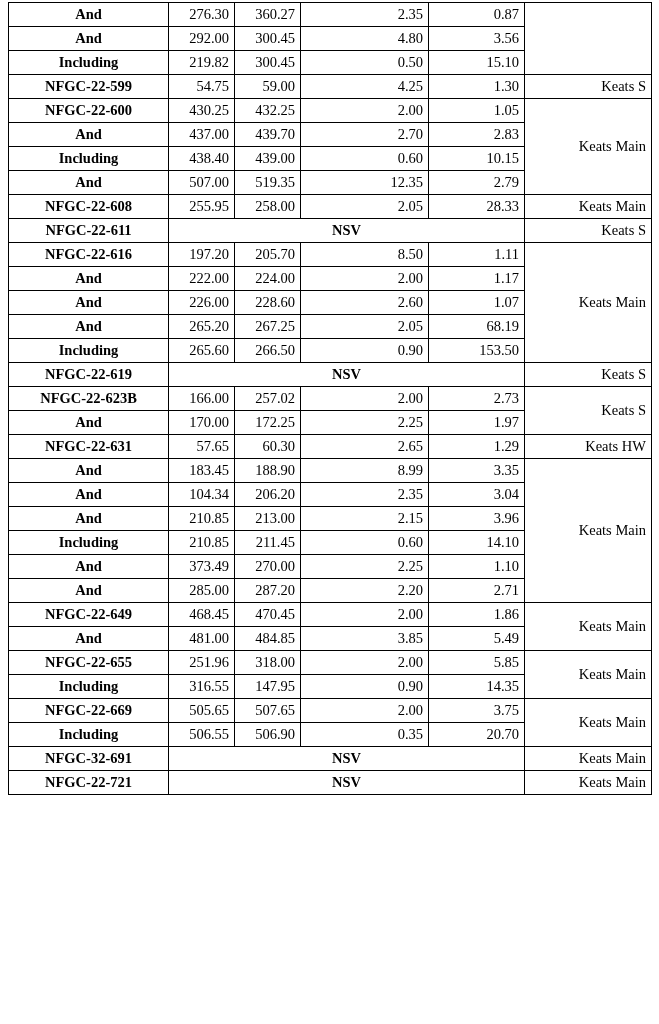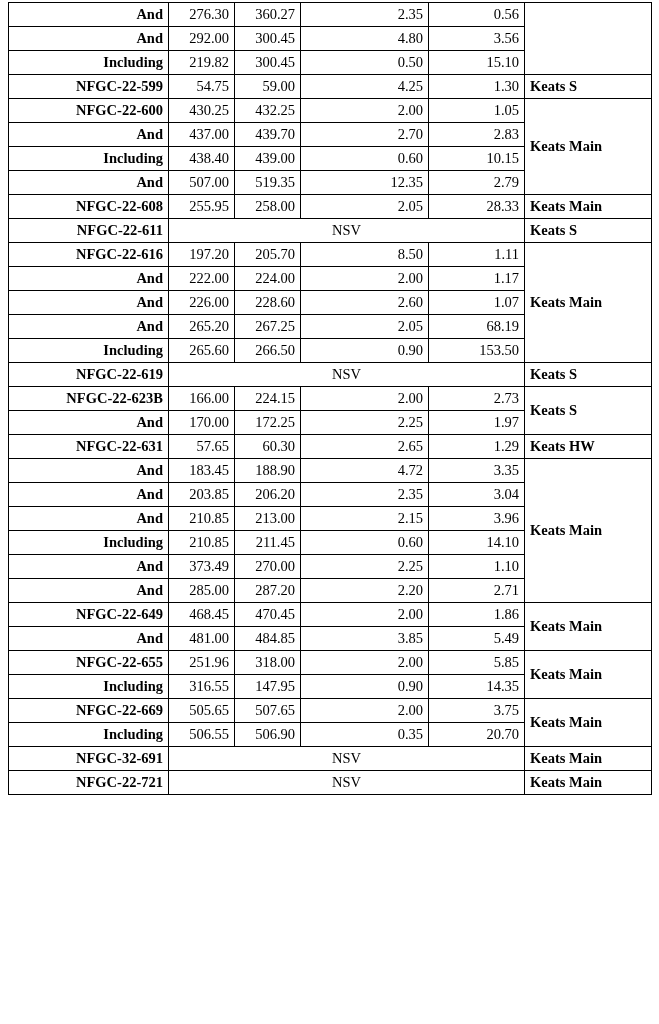--- a/index.html
+++ b/index.html
@@ -41,33 +41,33 @@
   
   col.c-hole   { width: 160px; }
   col.c-from   { width: 66px; }
   col.c-to     { width: 66px; }
   col.c-length { width: 128px; }
   col.c-grade  { width: 96px; }
   col.c-zone   { width: 127px; }
 
   .hole-label {
     font-weight: bold;
-    text-align: right;
+    text-align: center;
   }
   .num {
     text-align: right;
     font-weight: normal;
   }
   .nsv {
     text-align: center;
+    font-weight: bold;
+  }
+  .zone {
+    text-align: right;
     font-weight: normal;
-  }
-  .zone {
-    text-align: left;
-    font-weight: bold;
   }
 </style>
 </head>
 <body>
 
 <div class="sheet">
   <table class="drill-table">
     <colgroup>
       <col class="c-hole">
       <col class="c-from">
@@ -75,21 +75,21 @@
       <col class="c-length">
       <col class="c-grade">
       <col class="c-zone">
     </colgroup>
     <tbody>
         <tr>
           <td class="hole-label">And</td>
           <td class="num">276.30</td>
           <td class="num">360.27</td>
           <td class="num">2.35</td>
-          <td class="num">0.56</td>
+          <td class="num">0.87</td>
           <td class="zone" rowspan="3"></td>
         </tr>
         <tr>
           <td class="hole-label">And</td>
           <td class="num">292.00</td>
           <td class="num">300.45</td>
           <td class="num">4.80</td>
           <td class="num">3.56</td>
         </tr>
         <tr>
@@ -186,21 +186,21 @@
           <td class="num">153.50</td>
         </tr>
         <tr>
           <td class="hole-label">NFGC-22-619</td>
           <td class="nsv" colspan="4">NSV</td>
           <td class="zone" rowspan="1">Keats S</td>
         </tr>
         <tr>
           <td class="hole-label">NFGC-22-623B</td>
           <td class="num">166.00</td>
-          <td class="num">224.15</td>
+          <td class="num">257.02</td>
           <td class="num">2.00</td>
           <td class="num">2.73</td>
           <td class="zone" rowspan="2">Keats S</td>
         </tr>
         <tr>
           <td class="hole-label">And</td>
           <td class="num">170.00</td>
           <td class="num">172.25</td>
           <td class="num">2.25</td>
           <td class="num">1.97</td>
@@ -210,27 +210,27 @@
           <td class="num">57.65</td>
           <td class="num">60.30</td>
           <td class="num">2.65</td>
           <td class="num">1.29</td>
           <td class="zone" rowspan="1">Keats HW</td>
         </tr>
         <tr>
           <td class="hole-label">And</td>
           <td class="num">183.45</td>
           <td class="num">188.90</td>
-          <td class="num">4.72</td>
+          <td class="num">8.99</td>
           <td class="num">3.35</td>
           <td class="zone" rowspan="6">Keats Main</td>
         </tr>
         <tr>
           <td class="hole-label">And</td>
-          <td class="num">203.85</td>
+          <td class="num">104.34</td>
           <td class="num">206.20</td>
           <td class="num">2.35</td>
           <td class="num">3.04</td>
         </tr>
         <tr>
           <td class="hole-label">And</td>
           <td class="num">210.85</td>
           <td class="num">213.00</td>
           <td class="num">2.15</td>
           <td class="num">3.96</td>

